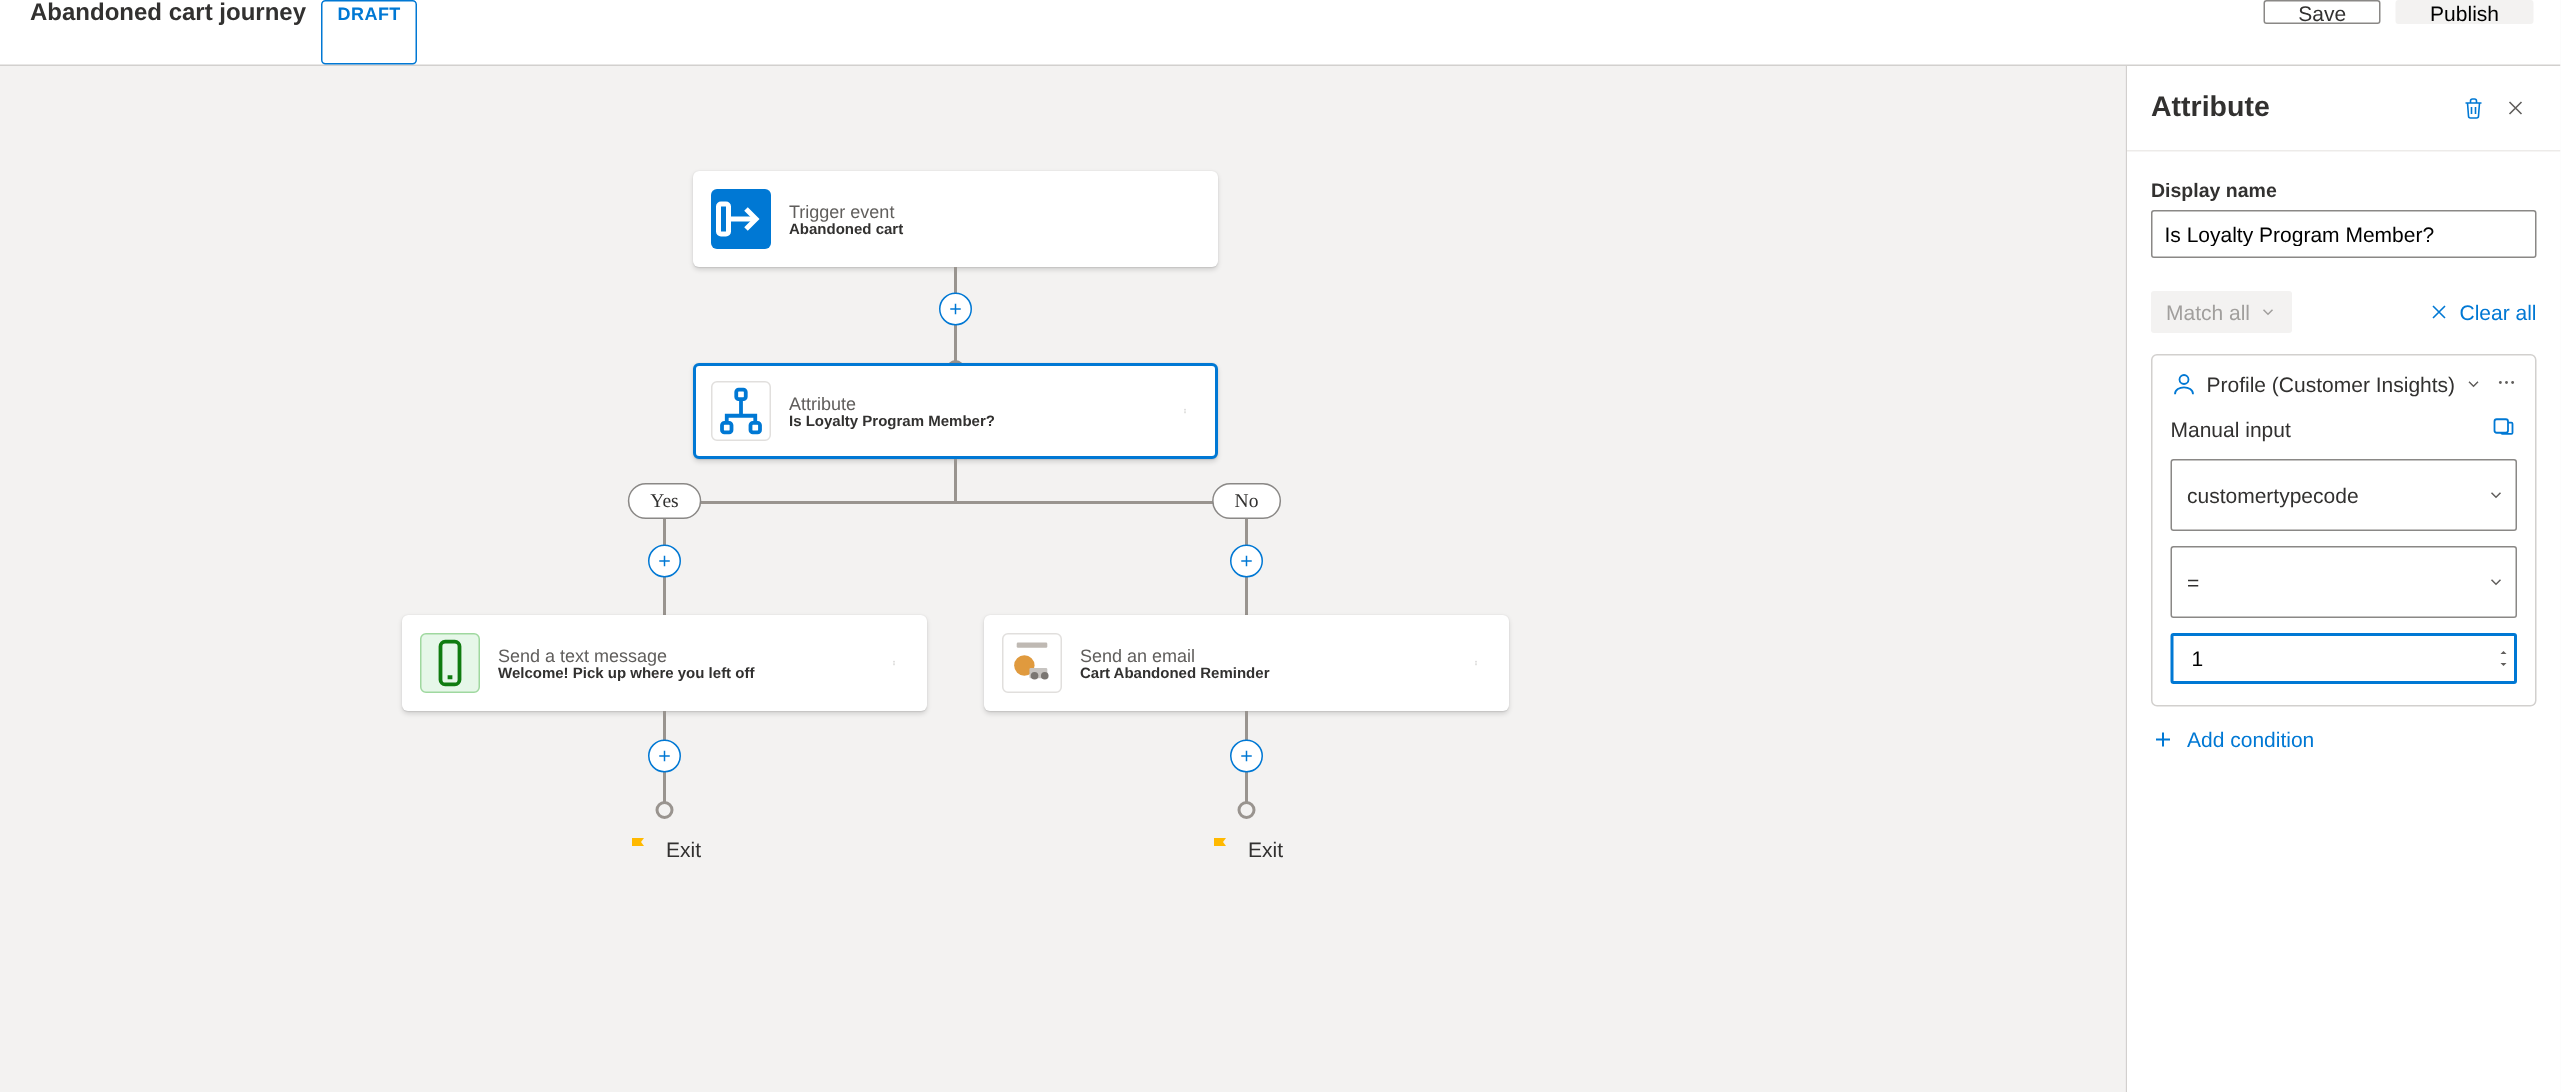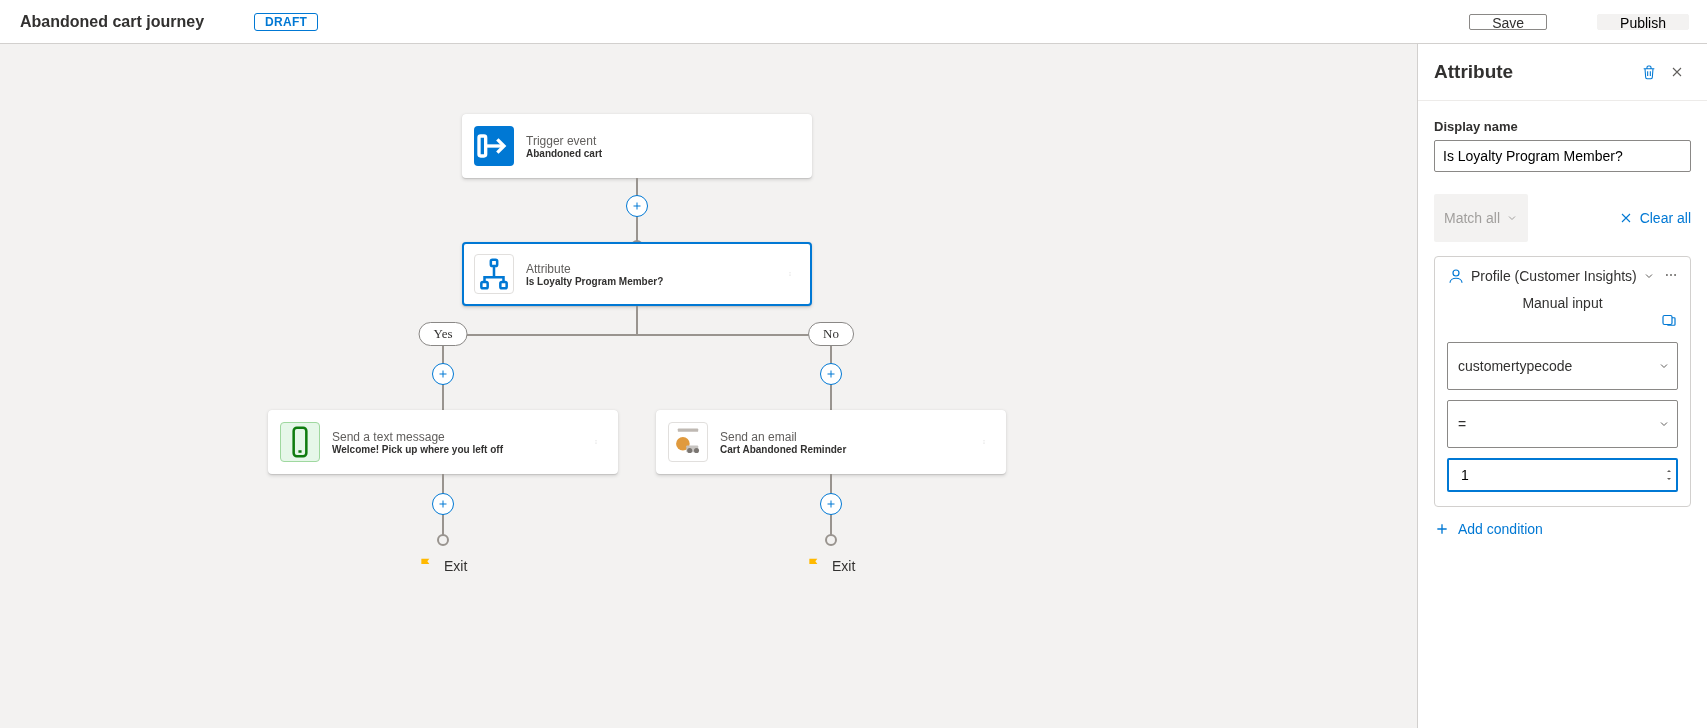--- a/index.html
+++ b/index.html
@@ -10,21 +10,21 @@
     --blue:#0078d4;
     --blue-ink:#0d4b8c;
     --canvas:#f3f2f1;
     --card:#ffffff;
     --orange:#ffb900;
   }
   *{box-sizing:border-box;}
   html,body{margin:0;padding:0;height:100%;font-family:"Segoe UI",Arial,sans-serif;color:var(--text);font-size:14px;background:#fff;}
 
   
-  .topbar{display:flex;align-items:center;height:44px;border-bottom:1px solid var(--border);padding:0 18px 0 20px;gap:40px;}
+  .topbar{display:flex;height:44px;border-bottom:1px solid var(--border);padding:0 18px 0 20px;}
   .page-title{font-size:16px;font-weight:600;}
   .status-badge{margin-left:10px;border:1px solid var(--blue);border-radius:3px;color:var(--blue);font-size:12px;font-weight:600;padding:1px 10px;letter-spacing:.3px;}
   .topbar .spacer{flex:1;}
   .btn{border:1px solid var(--border-dark);background:#fff;border-radius:2px;height:16px;padding:0 22px;font-size:14px;cursor:pointer;font-family:inherit;color:var(--text);}
   .btn+.btn{margin-left:10px;}
   .btn.ghost{background:#f3f2f1;border-color:#f3f2f1;color:#000000;cursor:default;}
 
   
   .workspace{display:flex;height:calc(100% - 44px);}
   .canvas{flex:1;background:var(--canvas);position:relative;overflow:hidden;}
@@ -33,31 +33,31 @@
   .panel{width:290px;background:#fff;border-left:1px solid var(--border);padding:14px 16px;display:flex;flex-direction:column;}
   .panel-header{display:flex;align-items:center;}
   .panel-title{font-size:19px;font-weight:600;flex:1;}
   .iconbtn{width:28px;height:28px;display:flex;align-items:center;justify-content:center;cursor:pointer;color:#605e5c;}
   .iconbtn svg{width:16px;height:16px;}
   .panel hr{border:none;border-top:1px solid #edebe9;margin:14px -16px 18px -16px;}
 
   .field-label{font-weight:600;font-size:13px;margin-bottom:6px;}
   .txt-input{width:100%;border:1px solid #8a8886;border-radius:2px;height:32px;padding:0 8px;font-family:inherit;font-size:14px;}
   .row{display:flex;align-items:center;margin-top:22px;}
-  .chipbtn{background:#f3f2f1;border:none;border-radius:2px;color:#a19f9d;height:48px;padding:0 10px;display:flex;align-items:center;font-size:14px;cursor:default;}
+  .chipbtn{background:#f3f2f1;border:none;border-radius:2px;color:#a19f9d;height:28px;padding:0 10px;display:flex;align-items:center;font-size:14px;cursor:default;}
   .chipbtn svg{width:12px;height:12px;margin-left:6px;}
   .link{color:var(--blue);margin-left:auto;display:flex;align-items:flex-start;cursor:pointer;font-size:14px;}
   .link svg{width:16px;height:16px;margin-right:6px;}
 
   .condition-card{margin-top:14px;border:1px solid var(--border);border-radius:4px;padding:10px 12px 14px 12px;}
   .cond-head{display:flex;align-items:center;font-size:14px;color:var(--text);}
   .cond-head .persona{width:18px;height:18px;margin-right:6px;color:var(--blue);}
   .cond-head .chev{width:12px;height:12px;margin-left:6px;color:var(--subtle);}
   .cond-head .dots{margin-left:auto;color:var(--subtle);cursor:pointer;}
-  .cond-sub{display:flex;align-items:center;margin-top:10px;font-size:14px;color:var(--text);flex-direction:column;}
+  .cond-sub{display:flex;align-items:center;margin-top:10px;font-size:14px;color:var(--text);}
   .cond-sub .sq{margin-left:auto;color:var(--blue);cursor:pointer;}
   .select,.number{position:relative;margin-top:10px;}
   .select-box{border:1px solid #8a8886;border-radius:2px;height:48px;padding:0 30px 0 10px;display:flex;align-items:center;font-size:14px;background:#fff;cursor:pointer;}
   .select .chev-abs{position:absolute;right:8px;top:50%;transform:translateY(-50%);width:12px;height:12px;color:var(--subtle);}
   .number-box{border:2px solid var(--blue);border-radius:2px;height:34px;padding:0 28px 0 10px;display:flex;align-items:center;font-size:14px;background:#fff;}
   .number-box input{border:none;outline:none;width:100%;font-family:inherit;font-size:14px;}
   .spin{position:absolute;right:4px;top:50%;transform:translateY(-50%);display:flex;flex-direction:column;color:#605e5c;}
   .spin svg{width:10px;height:8px;cursor:pointer;}
 
   .add-cond{margin-top:14px;display:flex;align-items:center;color:var(--blue);cursor:pointer;font-size:14px;}

